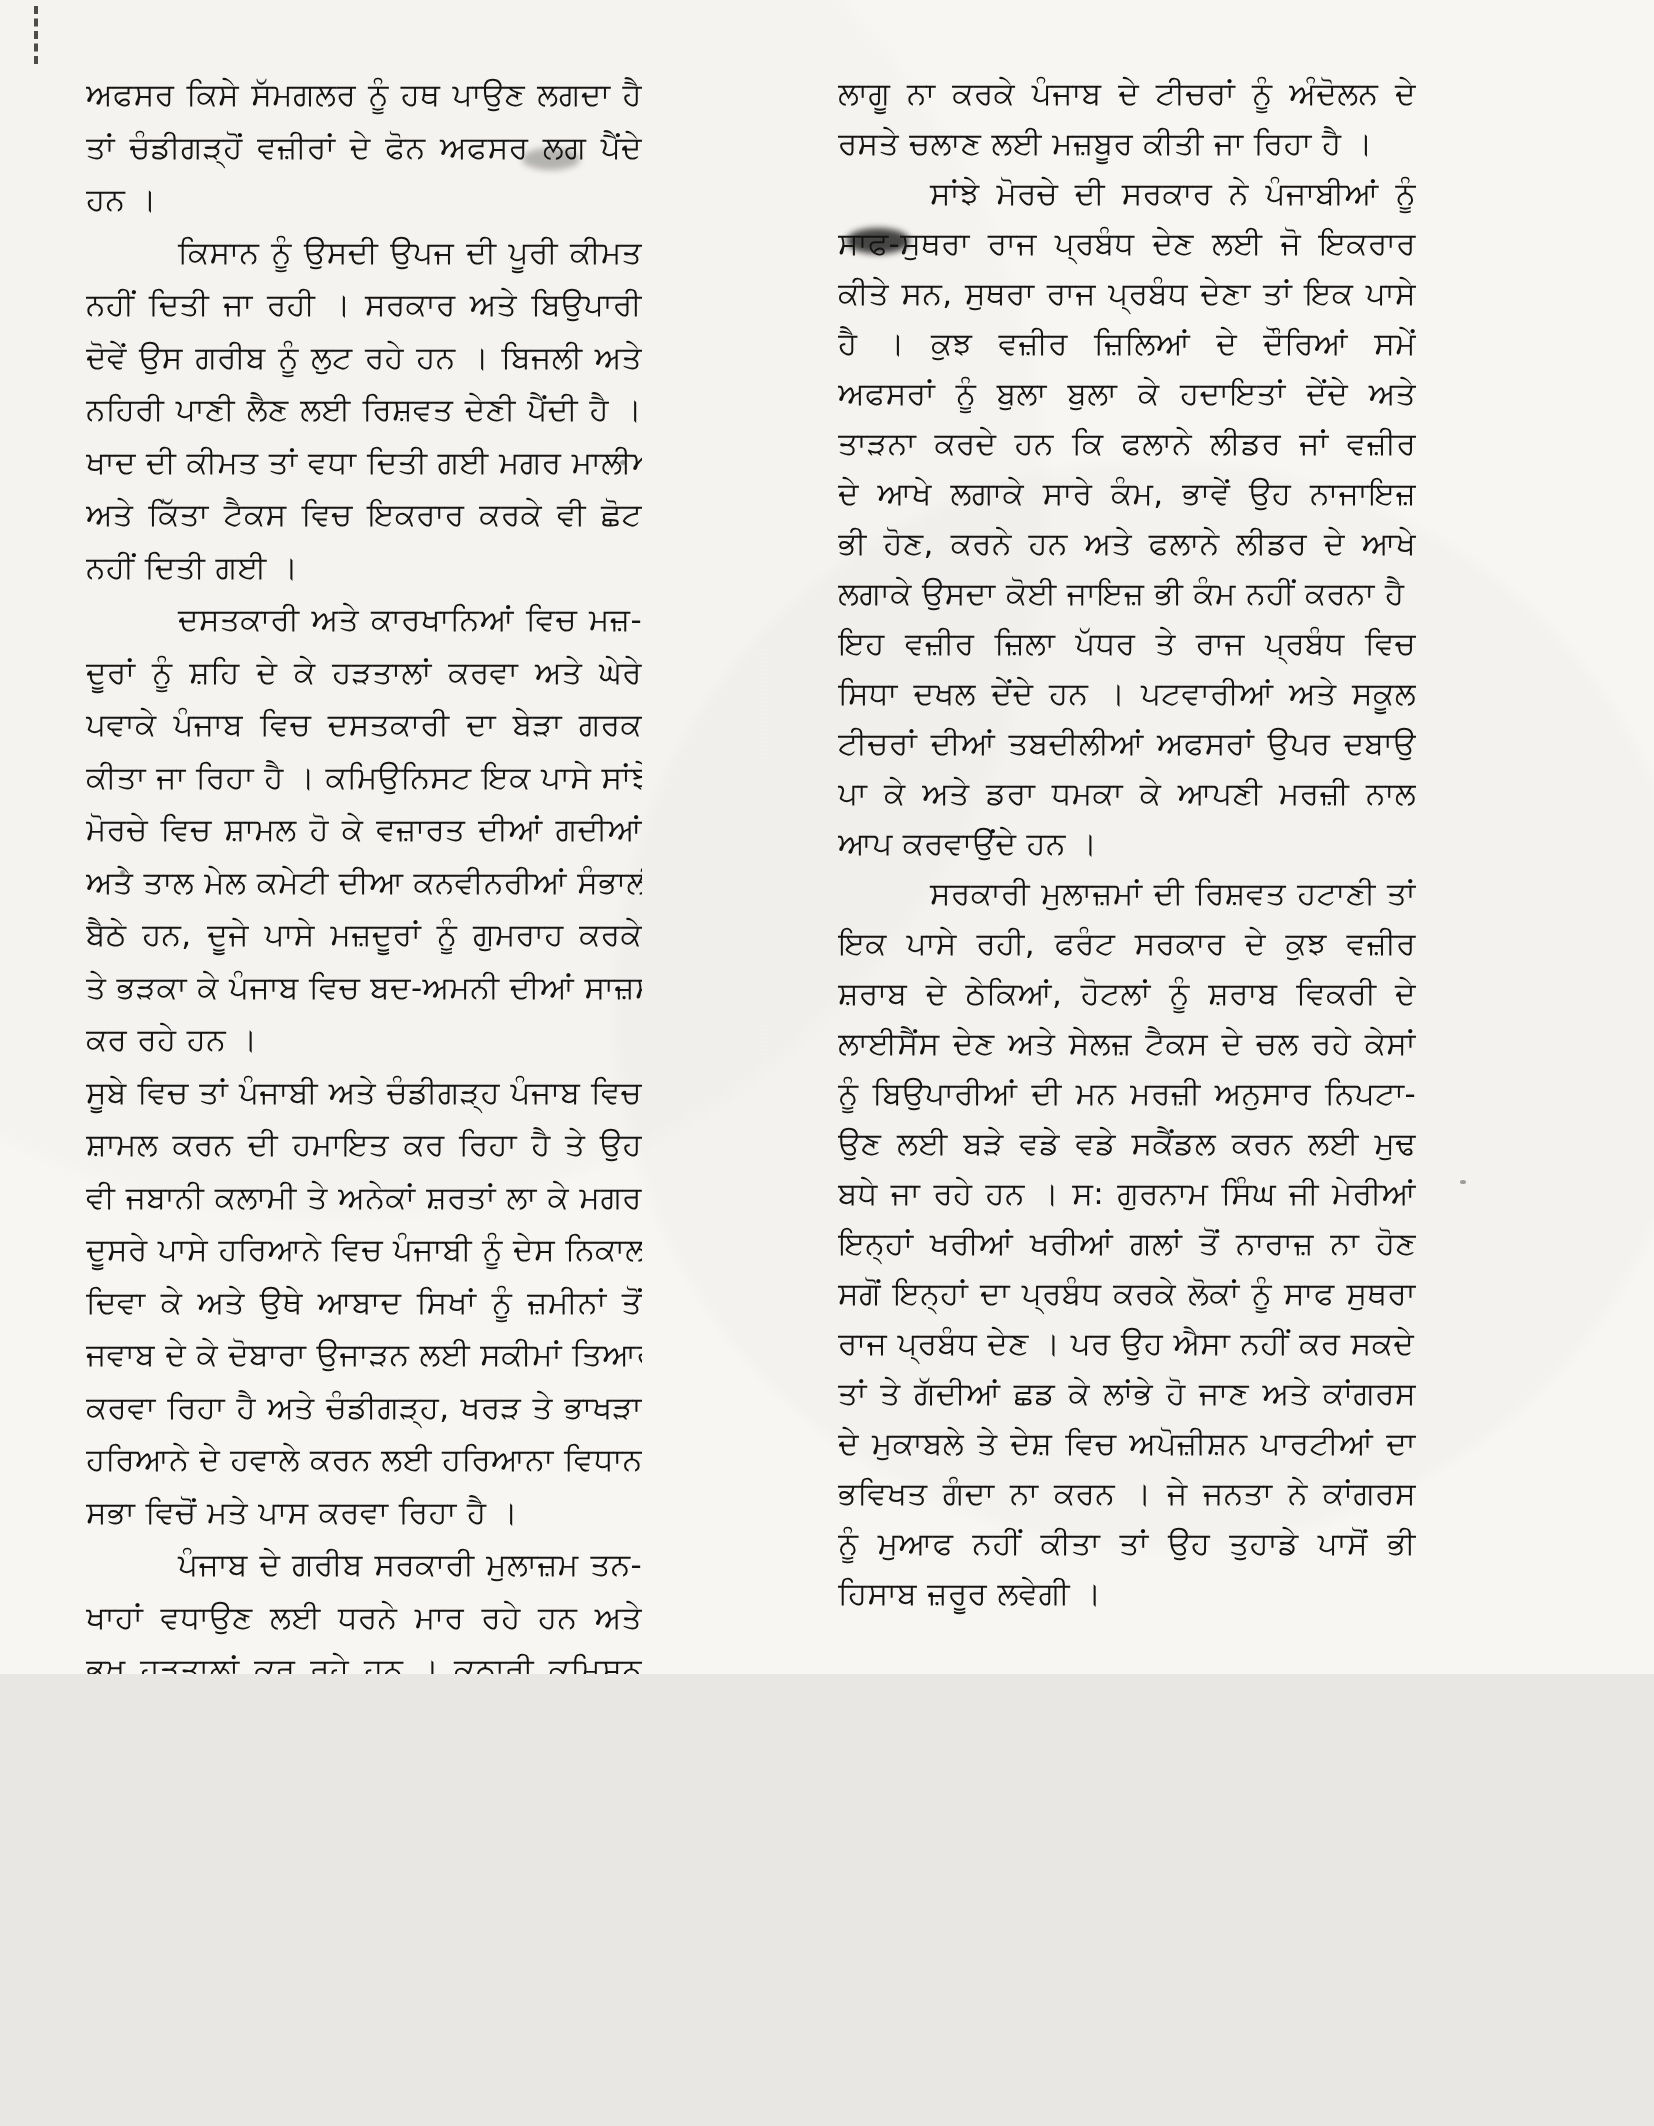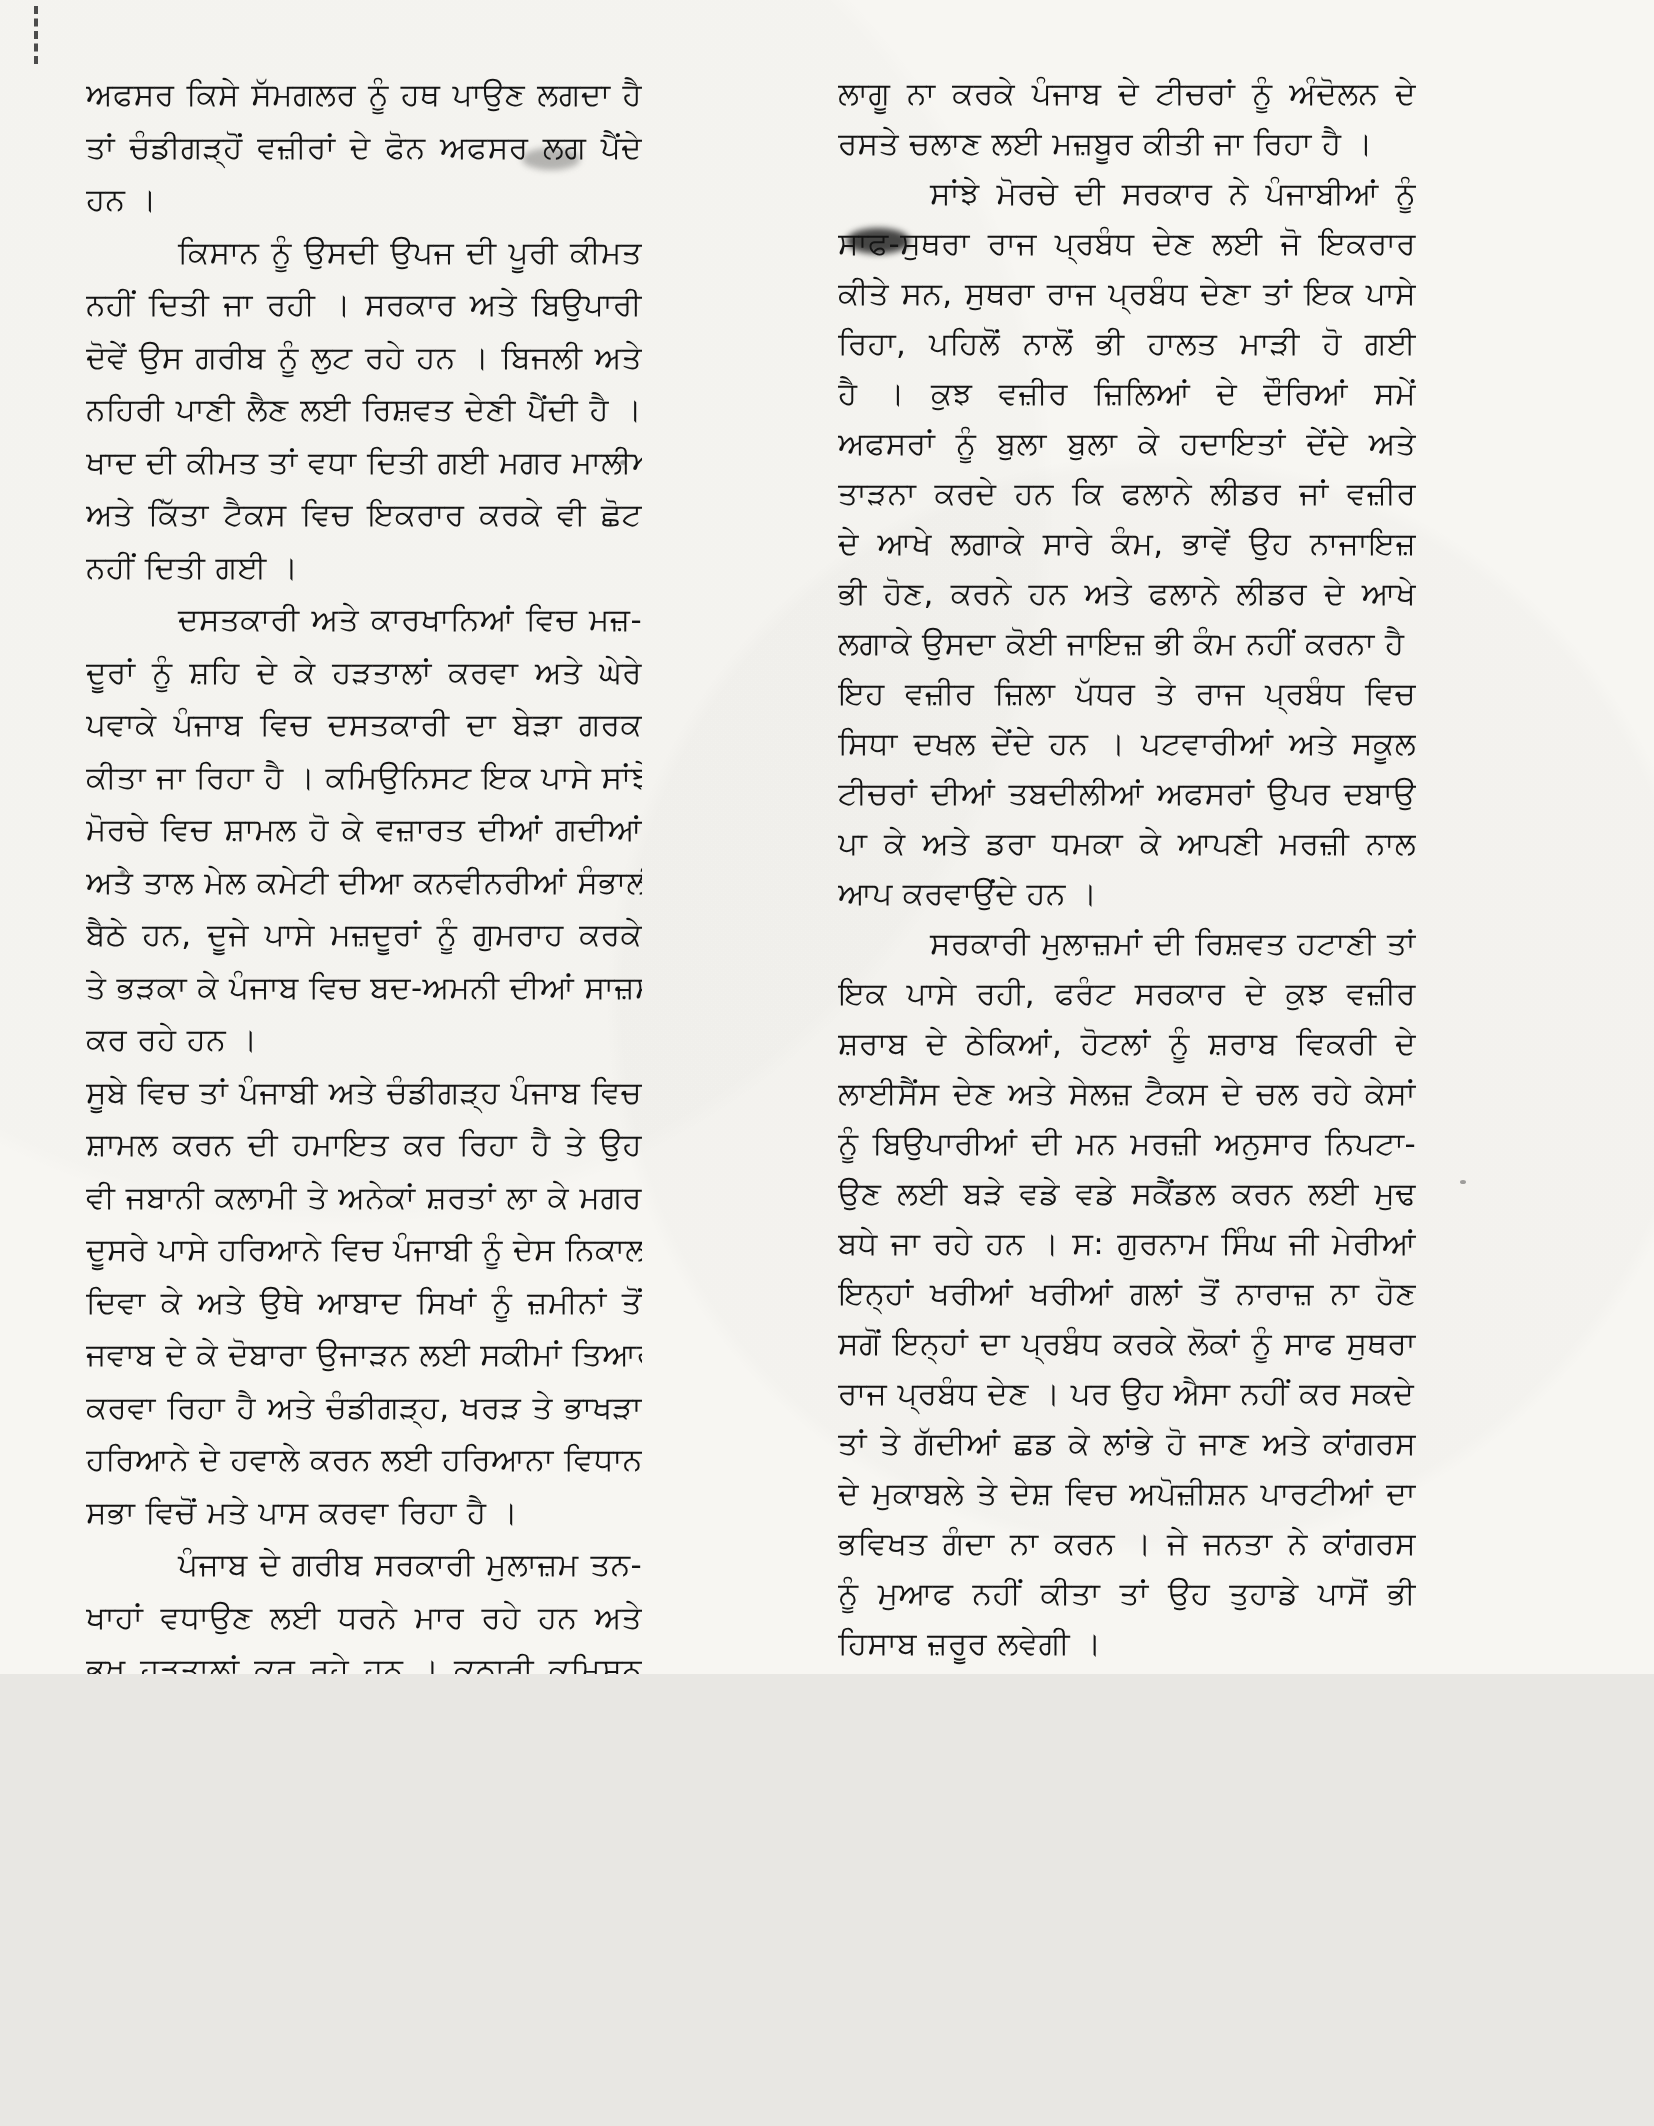--- a/index.html
+++ b/index.html
@@ -114,21 +114,20 @@
     </div>
   <div class="column" id="col-right">
       <div class="para">
         <div class="line">ਲਾਗੂ ਨਾ ਕਰਕੇ ਪੰਜਾਬ ਦੇ ਟੀਚਰਾਂ ਨੂੰ ਅੰਦੋਲਨ ਦੇ</div>
         <div class="line last">ਰਸਤੇ ਚਲਾਣ ਲਈ ਮਜ਼ਬੂਰ ਕੀਤੀ ਜਾ ਰਿਹਾ ਹੈ ।</div>
       </div>
       <div class="para">
         <div class="line indent">ਸਾਂਝੇ ਮੋਰਚੇ ਦੀ ਸਰਕਾਰ ਨੇ ਪੰਜਾਬੀਆਂ ਨੂੰ</div>
         <div class="line">ਸਾਫ-ਸੁਥਰਾ ਰਾਜ ਪ੍ਰਬੰਧ ਦੇਣ ਲਈ ਜੋ ਇਕਰਾਰ</div>
         <div class="line">ਕੀਤੇ ਸਨ, ਸੁਥਰਾ ਰਾਜ ਪ੍ਰਬੰਧ ਦੇਣਾ ਤਾਂ ਇਕ ਪਾਸੇ</div>
-        <div class="line">ਰਿਹਾ, ਪਹਿਲੋਂ ਨਾਲੋਂ ਭੀ ਹਾਲਤ ਮਾੜੀ ਹੋ ਗਈ</div>
         <div class="line">ਹੈ । ਕੁਝ ਵਜ਼ੀਰ ਜ਼ਿਲਿਆਂ ਦੇ ਦੌਰਿਆਂ ਸਮੇਂ</div>
         <div class="line">ਅਫਸਰਾਂ ਨੂੰ ਬੁਲਾ ਬੁਲਾ ਕੇ ਹਦਾਇਤਾਂ ਦੇਂਦੇ ਅਤੇ</div>
         <div class="line">ਤਾੜਨਾ ਕਰਦੇ ਹਨ ਕਿ ਫਲਾਨੇ ਲੀਡਰ ਜਾਂ ਵਜ਼ੀਰ</div>
         <div class="line">ਦੇ ਆਖੇ ਲਗਾਕੇ ਸਾਰੇ ਕੰਮ, ਭਾਵੇਂ ਉਹ ਨਾਜਾਇਜ਼</div>
         <div class="line">ਭੀ ਹੋਣ, ਕਰਨੇ ਹਨ ਅਤੇ ਫਲਾਨੇ ਲੀਡਰ ਦੇ ਆਖੇ</div>
         <div class="line">ਲਗਾਕੇ ਉਸਦਾ ਕੋਈ ਜਾਇਜ਼ ਭੀ ਕੰਮ ਨਹੀਂ ਕਰਨਾ ਹੈ ।</div>
         <div class="line">ਇਹ ਵਜ਼ੀਰ ਜ਼ਿਲਾ ਪੱਧਰ ਤੇ ਰਾਜ ਪ੍ਰਬੰਧ ਵਿਚ</div>
         <div class="line">ਸਿਧਾ ਦਖਲ ਦੇਂਦੇ ਹਨ । ਪਟਵਾਰੀਆਂ ਅਤੇ ਸਕੂਲ</div>
         <div class="line">ਟੀਚਰਾਂ ਦੀਆਂ ਤਬਦੀਲੀਆਂ ਅਫਸਰਾਂ ਉਪਰ ਦਬਾਉ</div>
         <div class="line">ਪਾ ਕੇ ਅਤੇ ਡਰਾ ਧਮਕਾ ਕੇ ਆਪਣੀ ਮਰਜ਼ੀ ਨਾਲ</div>

